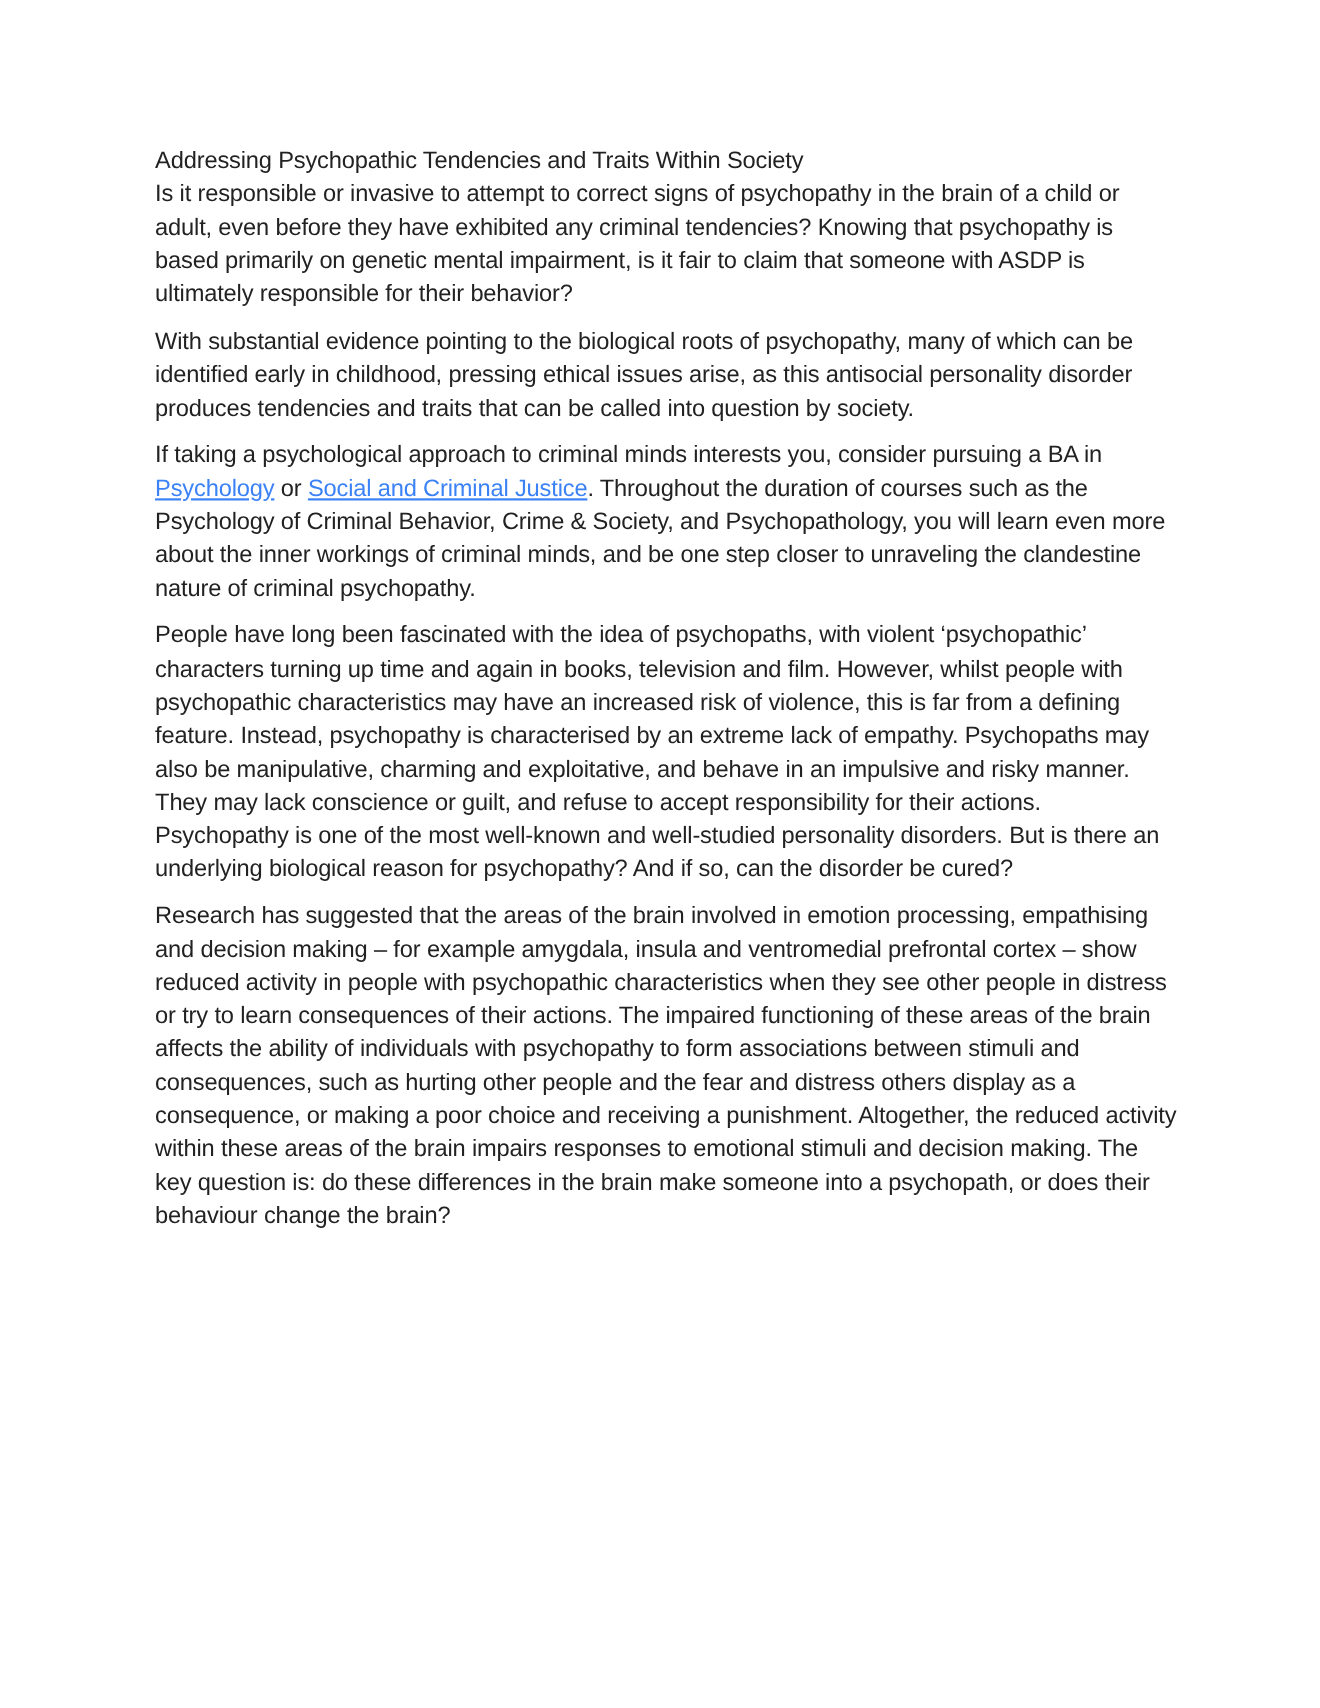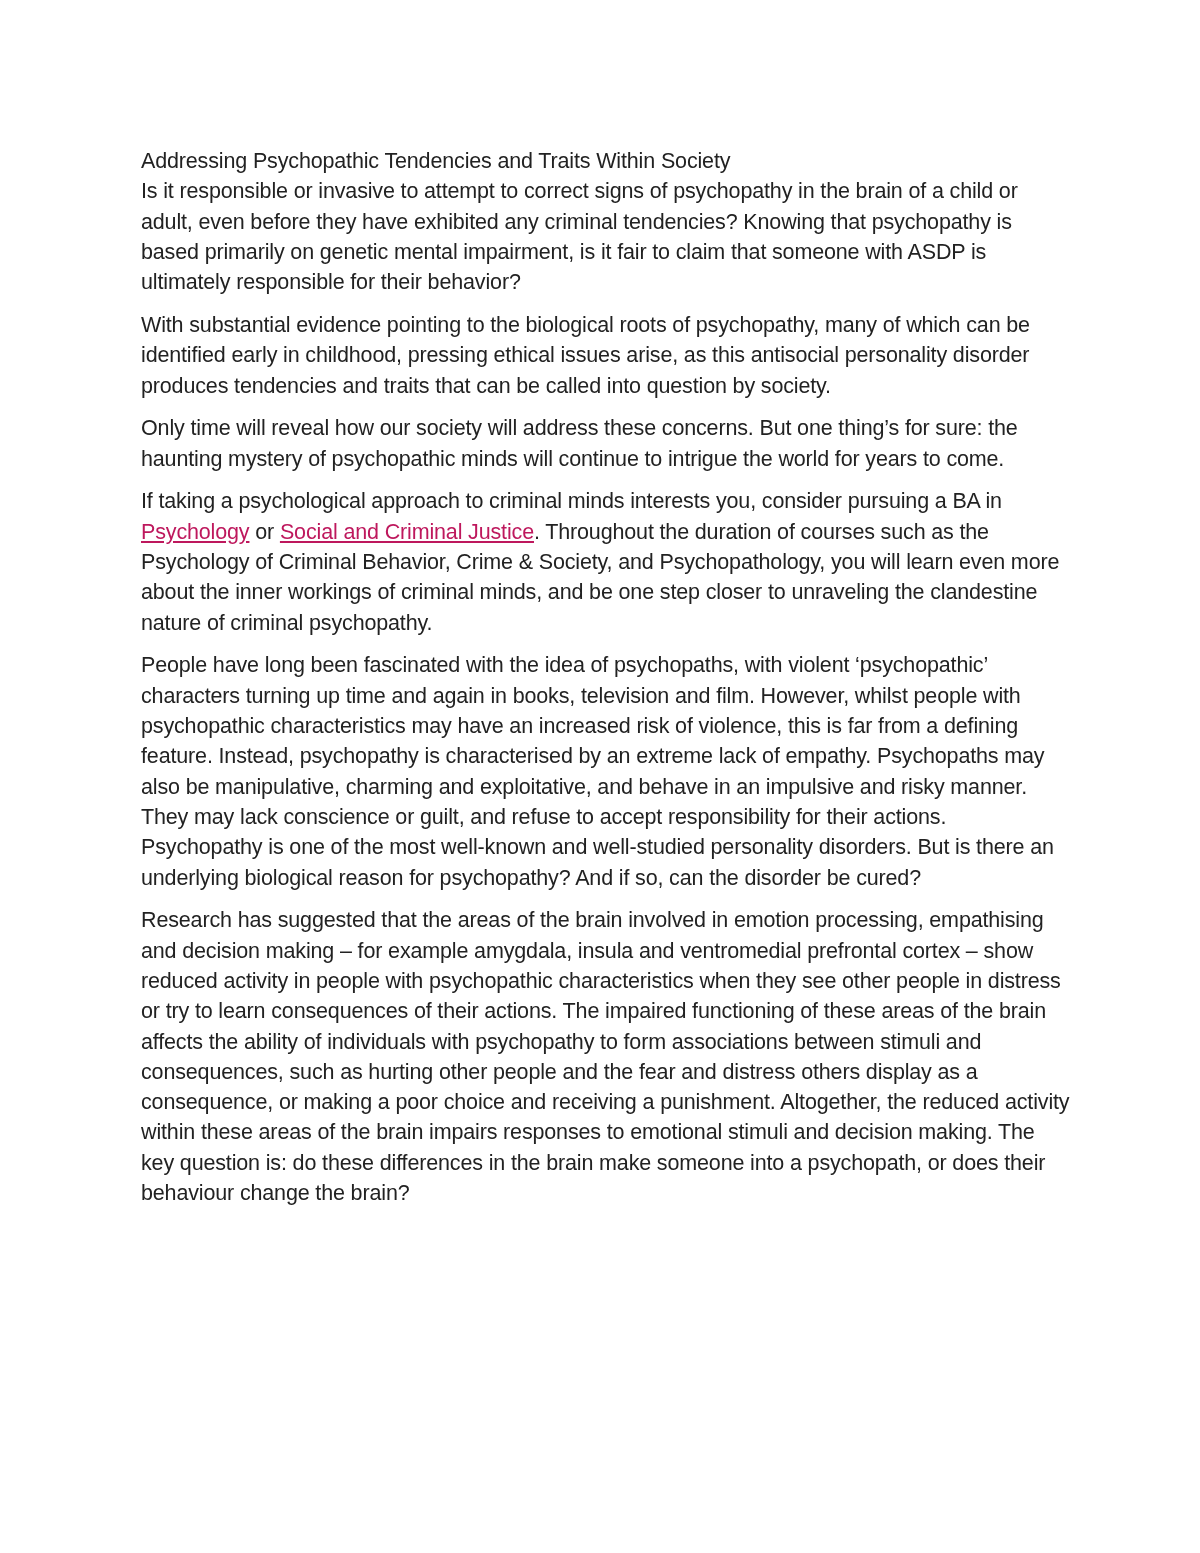--- a/index.html
+++ b/index.html
@@ -1,35 +1,34 @@
 <!DOCTYPE html>
 <html><head>
 <meta charset="utf-8">
 <style>
   html, body { margin: 0; padding: 0; background: #ffffff; }
   body { width: 1200px; height: 1553px; position: relative; overflow: hidden; }
   .page {
     position: absolute;
     left: 141px;
-    top: 146px;
+    top: 131px;
     width: 930px;
     font-family: "Liberation Sans", "DejaVu Sans", sans-serif;
     font-size: 21.5px;
     line-height: 30.3px;
     color: #222222;
     letter-spacing: -0.15px;
   }
   .page p { margin: 0 0 12.5px 0; }
   .page .title { margin: 0; }
-  a.link { color: #be185d; text-decoration: underline; }
+  a.link { color: #3b82f6; text-decoration: underline; }
 </style>
 </head>
 <body>
 
 <div class="page">
   <div class="title">Addressing Psychopathic Tendencies and Traits Within Society</div>
   <p>Is it responsible or invasive to attempt to correct signs of psychopathy in the brain of a child or adult, even before they have exhibited any criminal tendencies? Knowing that psychopathy is based primarily on genetic mental impairment, is it fair to claim that someone with ASDP is ultimately responsible for their behavior?</p>
   <p>With substantial evidence pointing to the biological roots of psychopathy, many of which can be identified early in childhood, pressing ethical issues arise, as this antisocial personality disorder produces tendencies and traits that can be called into question by society.</p>
-  <p>Only time will reveal how our society will address these concerns. But one thing’s for sure: the haunting mystery of psychopathic minds will continue to intrigue the world for years to come.</p>
   <p><span>If taking a psychological approach to criminal minds interests you, consider pursuing a BA in </span><a class="link" href="#">Psychology</a><span> or </span><a class="link" href="#">Social and Criminal Justice</a><span>. Throughout the duration of courses such as the Psychology of Criminal Behavior, Crime &amp; Society, and Psychopathology, you will learn even more about the inner workings of criminal minds, and be one step closer to unraveling the clandestine nature of criminal psychopathy.</span></p>
   <p>People have long been fascinated with the idea of psychopaths, with violent ‘psychopathic’ characters turning up time and again in books, television and film. However, whilst people with psychopathic characteristics may have an increased risk of violence, this is far from a defining feature. Instead, psychopathy is characterised by an extreme lack of empathy. Psychopaths may also be manipulative, charming and exploitative, and behave in an impulsive and risky manner. They may lack conscience or guilt, and refuse to accept responsibility for their actions. Psychopathy is one of the most well-known and well-studied personality disorders. But is there an underlying biological reason for psychopathy? And if so, can the disorder be cured?</p>
   <p>Research has suggested that the areas of the brain involved in emotion processing, empathising and decision making – for example amygdala, insula and ventromedial prefrontal cortex – show reduced activity in people with psychopathic characteristics when they see other people in distress or try to learn consequences of their actions. The impaired functioning of these areas of the brain affects the ability of individuals with psychopathy to form associations between stimuli and consequences, such as hurting other people and the fear and distress others display as a consequence, or making a poor choice and receiving a punishment. Altogether, the reduced activity within these areas of the brain impairs responses to emotional stimuli and decision making. The key question is: do these differences in the brain make someone into a psychopath, or does their behaviour change the brain?</p>
 </div>
 
 </body></html>

